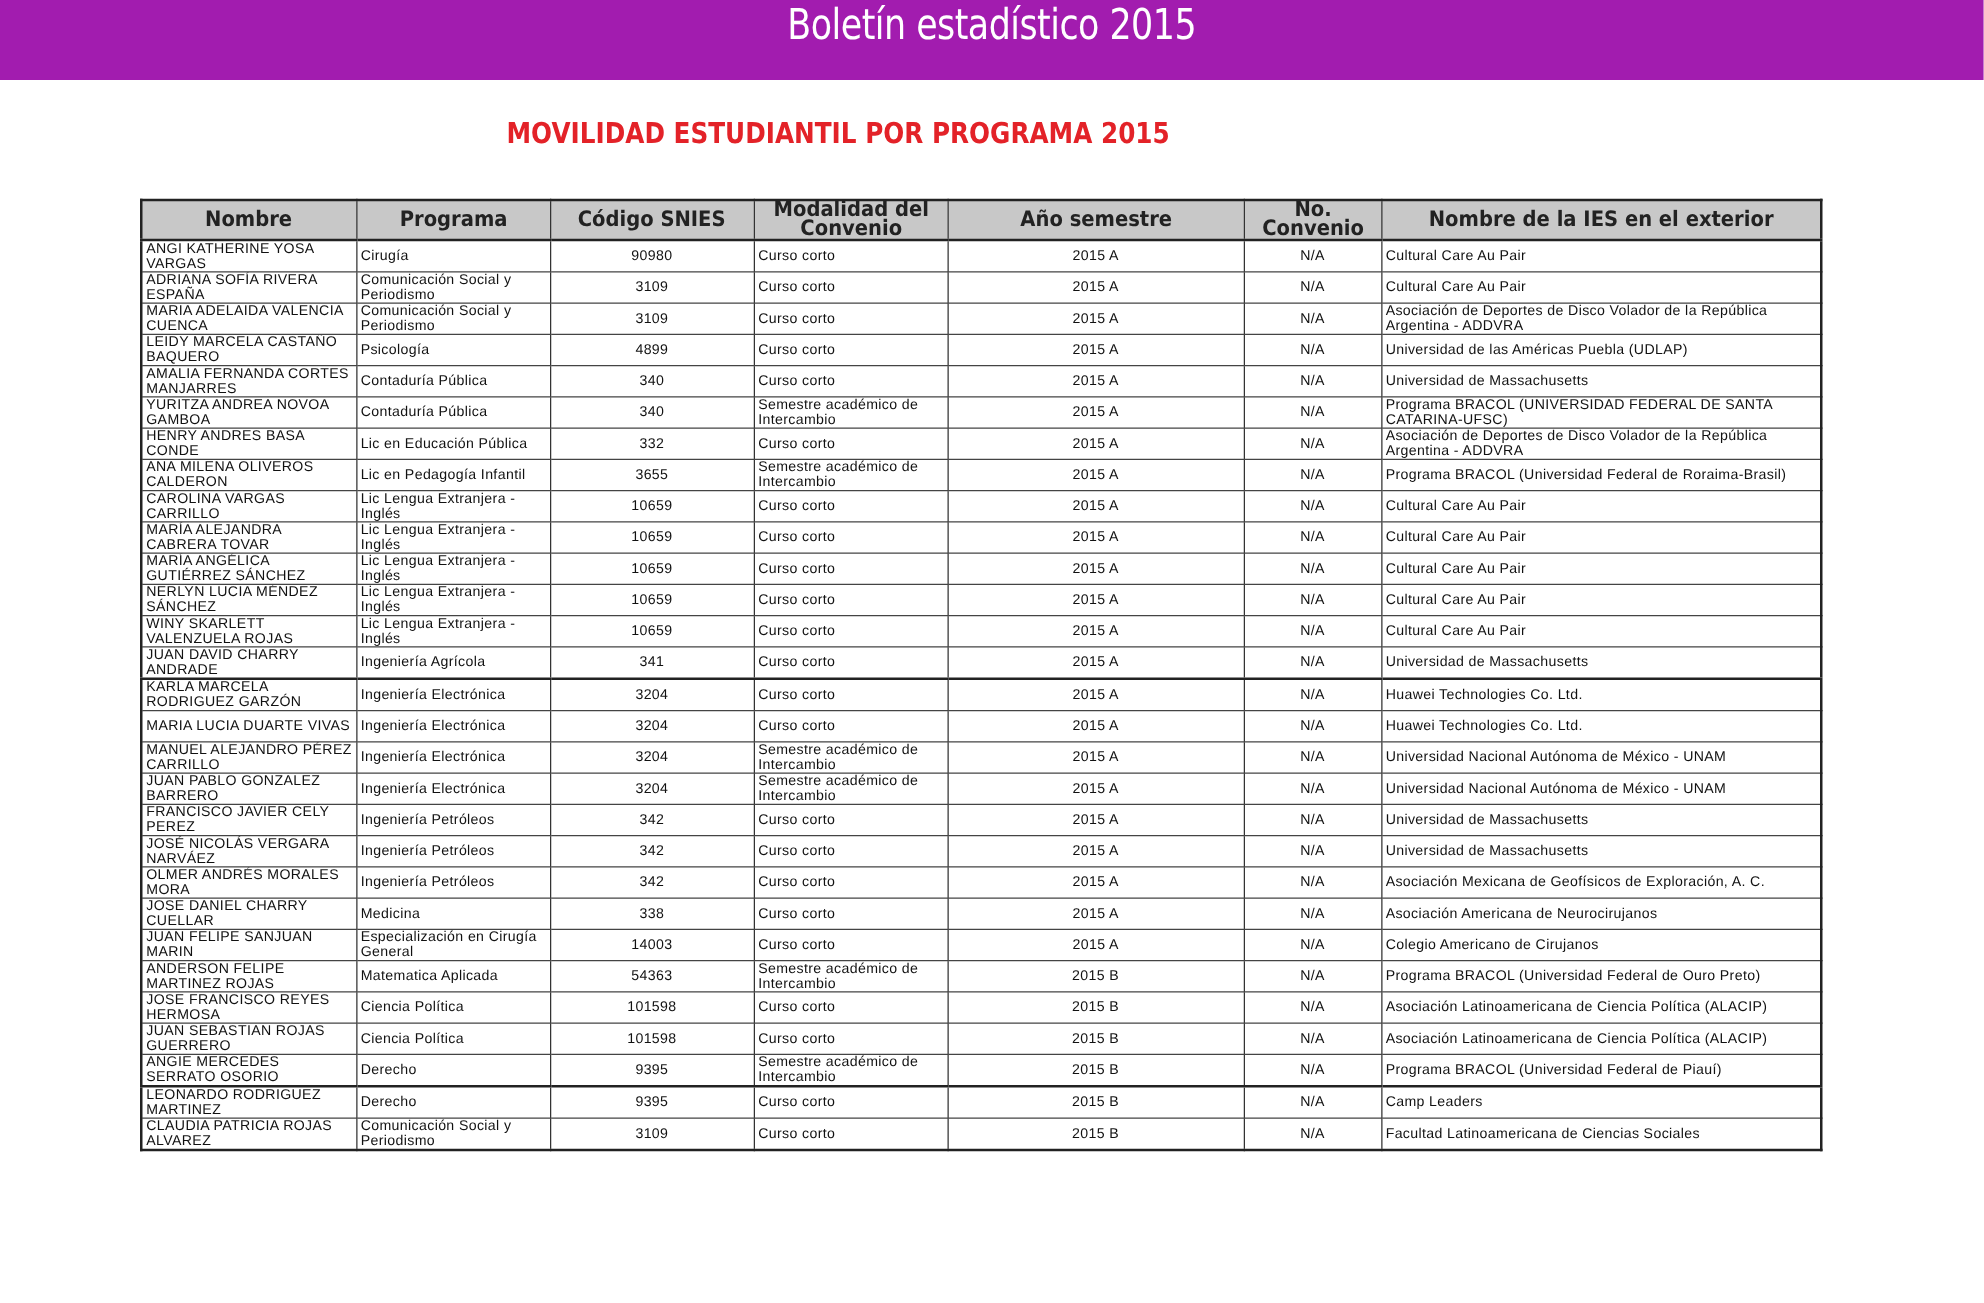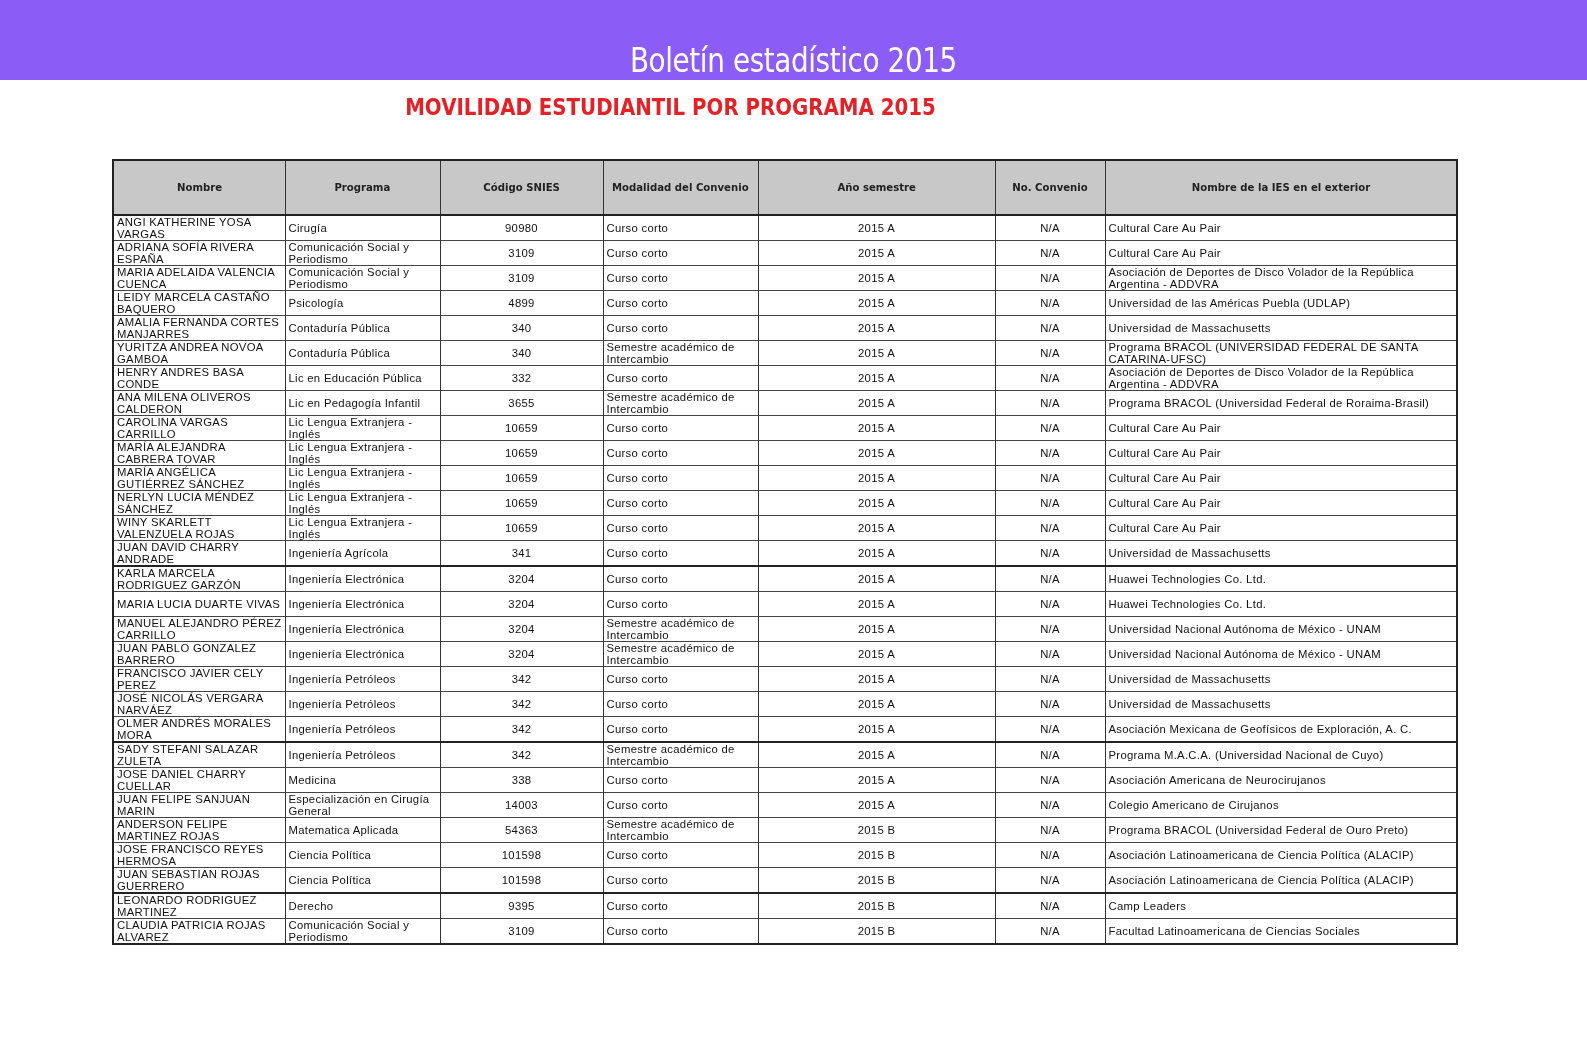--- a/index.html
+++ b/index.html
@@ -1,40 +1,40 @@
 <!DOCTYPE html>
 <html><head>
   <meta charset="utf-8">
   <style>
     html, body { margin: 0; padding: 0; background: #ffffff; }
     body { width: 1587px; height: 1042px; overflow: hidden; position: relative; font-family: "Liberation Sans", sans-serif; }
     .banner {
-      position: absolute; left: 0; top: 0; width: 1587px; height: 80px;
-      background: #8b5cf6; color: #ffffff;
-      display: flex; align-items: flex-end; justify-content: center;
+      position: absolute; left: 0; top: 0; width: 1587px; height: 64px;
+      background: #a21caf; color: #ffffff;
+      display: flex; align-items: flex-start; justify-content: center;
     }
     .banner-title {
       font-family: "DejaVu Sans", sans-serif;
       font-size: 34px; letter-spacing: -0.5px; transform: scaleX(0.82);
       margin-left: 0px;
     }
     .doc-title {
       position: absolute; left: 0; width: 1341px; top: 94px; text-align: center;
       color: #e32228; font-family: "DejaVu Sans", sans-serif; font-weight: bold;
       font-size: 23px; transform-origin: center; 
     }
     .doc-title span { display: inline-block; transform: scaleX(0.86); }
     table.grid {
       position: absolute; left: 112px; top: 159px; width: 1344px;
       border-collapse: collapse; table-layout: fixed;
       border: 2px solid #222;
     }
     table.grid th {
       background: #c8c8c8; color: #222; font-family: "DejaVu Sans", sans-serif;
-      font-weight: bold; font-size: 11px; height: 29px; padding: 12px 2px;
+      font-weight: bold; font-size: 17px; height: 29px; padding: 0 2px;
       border: 1.5px solid #333; border-bottom: 2px solid #222; line-height: 15px;
     }
     table.grid th span { display:inline-block; transform: scaleX(0.92); }
     table.grid td {
       font-family: "Liberation Sans", sans-serif; font-size: 11.3px; color: #111;
       height: 24px; padding: 0 3px; line-height: 12px;
       border-left: 1.5px solid #333; border-right: 1.5px solid #333;
       border-top: 1px solid #444; border-bottom: 1px solid #444;
       vertical-align: middle; overflow: hidden; letter-spacing: 0.3px;
     }
@@ -256,29 +256,20 @@
       </tr>
       <tr>
         <td>OLMER ANDRÉS MORALES MORA</td>
         <td>Ingeniería Petróleos</td>
         <td class="c">342</td>
         <td>Curso corto</td>
         <td class="c">2015 A</td>
         <td class="c">N/A</td>
         <td>Asociación Mexicana de Geofísicos de Exploración, A. C.</td>
       </tr>
-      <tr class="thick">
-        <td>SADY STEFANI SALAZAR ZULETA</td>
-        <td>Ingeniería Petróleos</td>
-        <td class="c">342</td>
-        <td>Semestre académico de Intercambio</td>
-        <td class="c">2015 A</td>
-        <td class="c">N/A</td>
-        <td>Programa M.A.C.A. (Universidad Nacional de Cuyo)</td>
-      </tr>
       <tr>
         <td>JOSE DANIEL CHARRY CUELLAR</td>
         <td>Medicina</td>
         <td class="c">338</td>
         <td>Curso corto</td>
         <td class="c">2015 A</td>
         <td class="c">N/A</td>
         <td>Asociación Americana de Neurocirujanos</td>
       </tr>
       <tr>
@@ -309,20 +300,29 @@
         <td>Asociación Latinoamericana de Ciencia Política (ALACIP)</td>
       </tr>
       <tr>
         <td>JUAN SEBASTIAN ROJAS GUERRERO</td>
         <td>Ciencia Política</td>
         <td class="c">101598</td>
         <td>Curso corto</td>
         <td class="c">2015 B</td>
         <td class="c">N/A</td>
         <td>Asociación Latinoamericana de Ciencia Política (ALACIP)</td>
+      </tr>
+      <tr>
+        <td>ANGIE MERCEDES SERRATO OSORIO</td>
+        <td>Derecho</td>
+        <td class="c">9395</td>
+        <td>Semestre académico de Intercambio</td>
+        <td class="c">2015 B</td>
+        <td class="c">N/A</td>
+        <td>Programa BRACOL (Universidad Federal de Piauí)</td>
       </tr>
       <tr class="thick">
         <td>LEONARDO RODRIGUEZ MARTINEZ</td>
         <td>Derecho</td>
         <td class="c">9395</td>
         <td>Curso corto</td>
         <td class="c">2015 B</td>
         <td class="c">N/A</td>
         <td>Camp Leaders</td>
       </tr>

